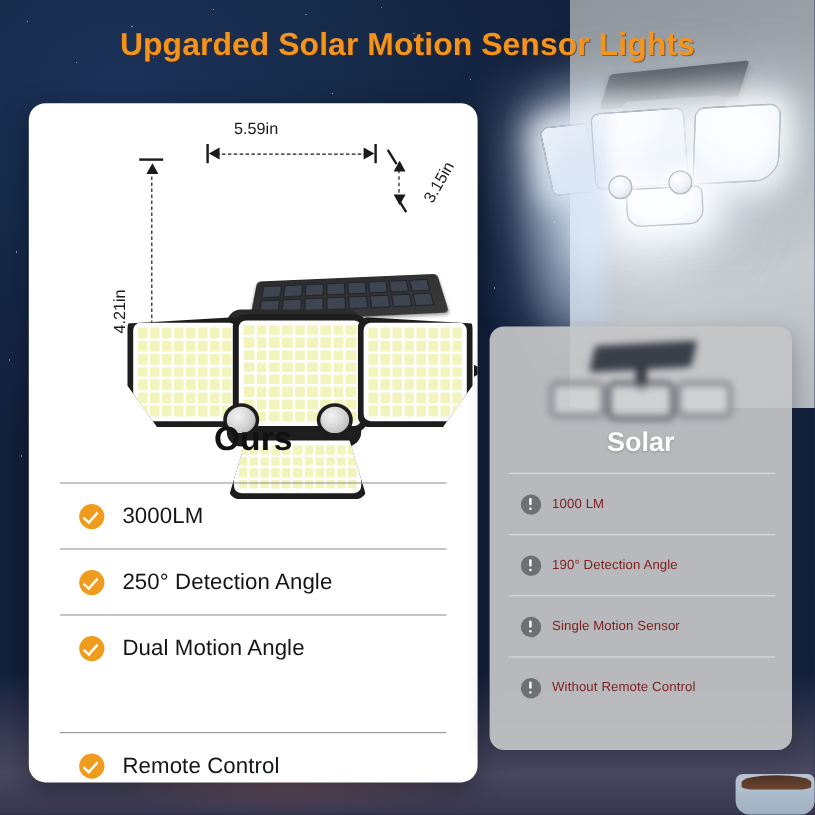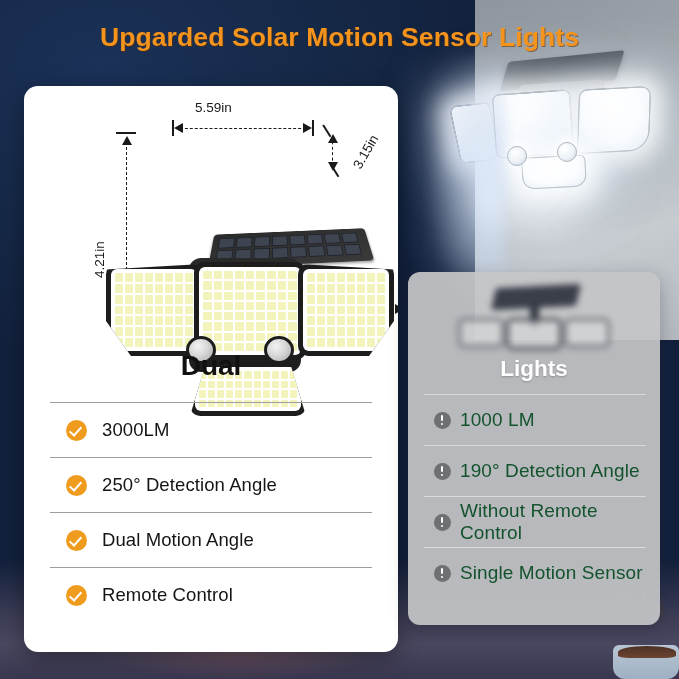--- a/index.html
+++ b/index.html
@@ -215,21 +215,21 @@
   .ours-title{
     position:absolute;left:0;top:264px;width:374px;text-align:center;
     font-size:28px;font-weight:bold;color:#111;
   }
   .ours-list{position:absolute;left:26px;top:316px;width:322px;}
   .row{
     display:flex;align-items:center;height:54px;
     border-top:1.6px solid #9d9d9d;
     text-align:center;
   }
-  .row:last-child{border-bottom:none;}
+  .row:last-child{border-bottom:none;margin-top:43px;}
   .row .ic{width:52px;display:flex;align-items:center;justify-content:center;flex:0 0 52px;}
   .ck{
     width:21px;height:21px;border-radius:50%;background:#ef9c1e;
     position:relative;display:inline-block;
   }
   .ck:after{
     content:"";position:absolute;left:6.5px;top:4px;width:5px;height:10px;
     border:solid #fff;border-width:0 2.4px 2.4px 0;transform:rotate(42deg);
   }
   .row .tx{font-size:18.5px;color:#151515;font-weight:500;letter-spacing:.1px;}
@@ -272,21 +272,21 @@
   .orow .ic{width:36px;flex:0 0 36px;display:flex;align-items:center;justify-content:center;}
   .ex{
     width:17px;height:17px;border-radius:50%;background:#6e7073;position:relative;display:inline-block;
   }
   .ex:after{
     content:"";position:absolute;left:7.4px;top:3.4px;width:2.2px;height:6.4px;background:#fff;border-radius:1px;
   }
   .ex:before{
     content:"";position:absolute;left:7.4px;top:11.4px;width:2.2px;height:2.2px;background:#fff;border-radius:50%;
   }
-  .orow .tx{font-size:19px;color:#14532d;letter-spacing:.1px;}
+  .orow .tx{font-size:11px;color:#7f1d1d;letter-spacing:.1px;}
 </style>
 </head>
 <body>
 
 <div id="stage">
 
   <div class="bg-night"></div>
   <div class="bg-stars"></div>
 
   <div class="photo-wall">
@@ -613,21 +613,21 @@
             <i></i>
             <i></i>
             <i></i>
             <i></i>
             <i></i>
             <i></i>
         </div>
       </div>
     </div>
 
-    <div class="ours-title">Dual</div>
+    <div class="ours-title">Ours</div>
 
     <div class="ours-list">
       <div class="row">
         <span class="ic">
             <span class="ck"></span>
           </span>
         <span class="tx">3000LM</span>
       </div>
       <div class="row">
         <span class="ic">
@@ -652,43 +652,43 @@
 
   <div class="others-panel">
     <div class="others-img">
       <div class="oi-solar"></div>
       <div class="oi-stem"></div>
       <div class="oi-panel l"></div>
       <div class="oi-panel c"></div>
       <div class="oi-panel r"></div>
     </div>
 
-    <div class="others-title">Lights</div>
+    <div class="others-title">Solar</div>
 
     <div class="others-list">
       <div class="orow">
         <span class="ic">
             <span class="ex"></span>
           </span>
         <span class="tx">1000 LM</span>
       </div>
       <div class="orow">
         <span class="ic">
             <span class="ex"></span>
           </span>
         <span class="tx">190° Detection Angle</span>
       </div>
       <div class="orow">
         <span class="ic">
             <span class="ex"></span>
           </span>
+        <span class="tx">Single Motion Sensor</span>
+      </div>
+      <div class="orow">
+        <span class="ic">
+            <span class="ex"></span>
+          </span>
         <span class="tx">Without Remote Control</span>
-      </div>
-      <div class="orow">
-        <span class="ic">
-            <span class="ex"></span>
-          </span>
-        <span class="tx">Single Motion Sensor</span>
       </div>
     </div>
   </div>
 
 </div>
 
 </body></html>

